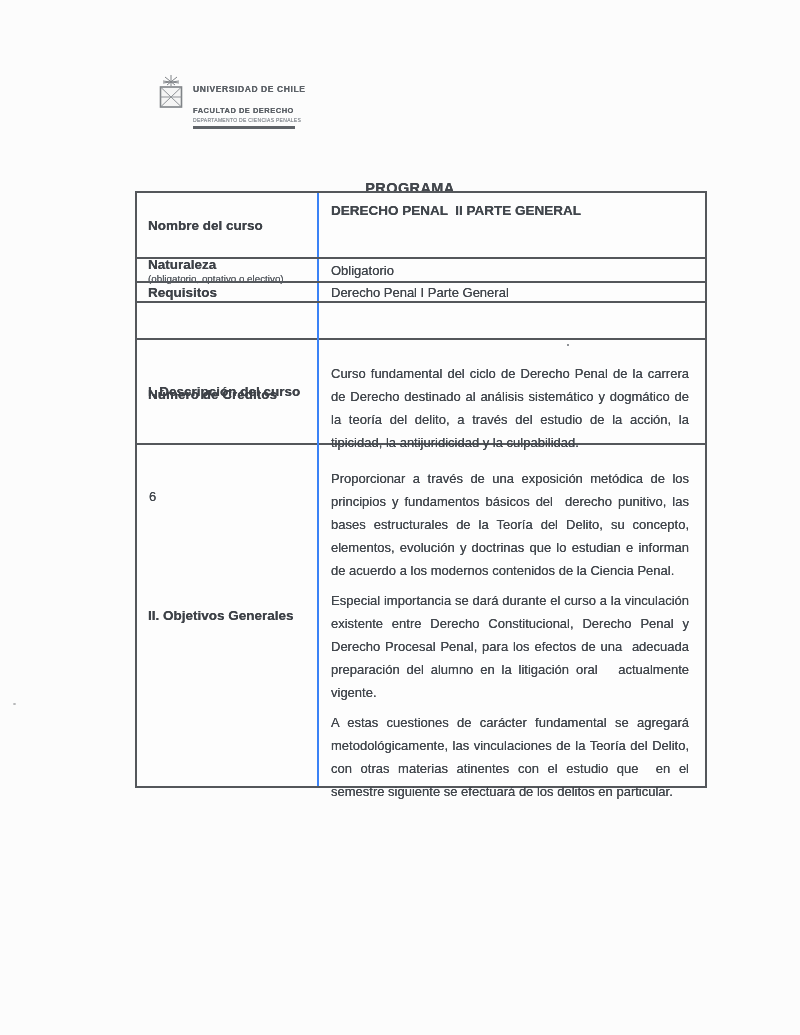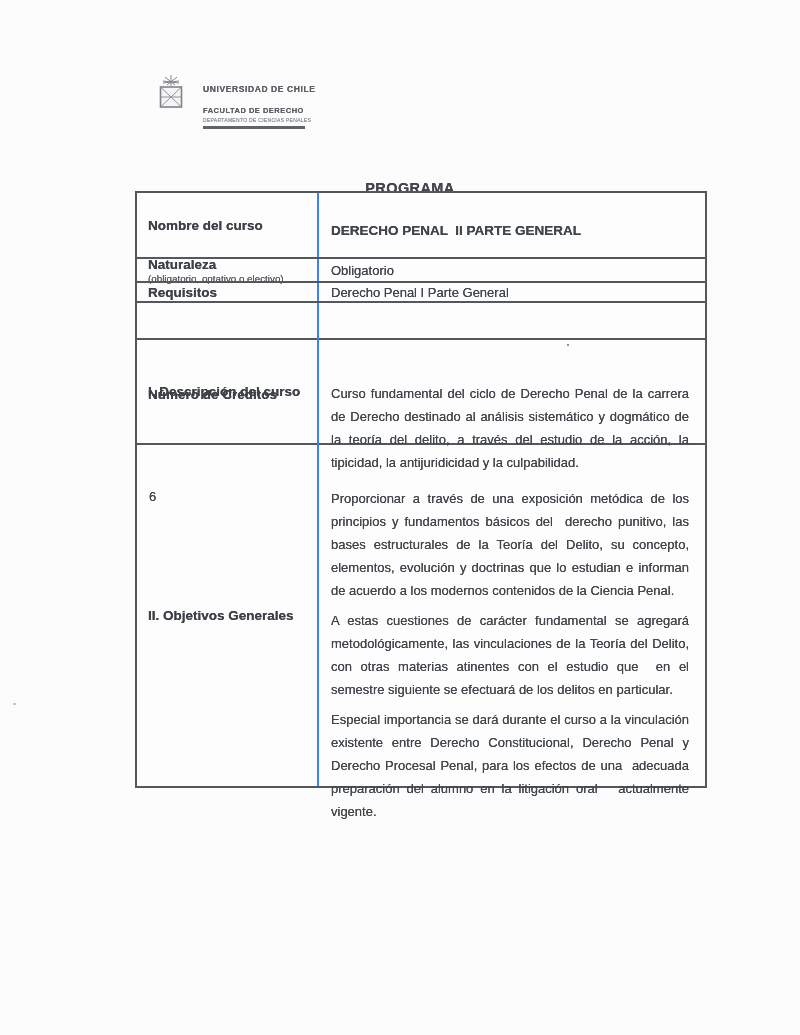--- a/index.html
+++ b/index.html
@@ -2,21 +2,21 @@
 <html><head>
 <meta charset="utf-8">
 <style>
   html,body{margin:0;padding:0;background:#d9d9d9;}
   .page{
     position:relative;width:800px;height:1035px;background:#fcfcfc;
     font-family:"Liberation Sans","DejaVu Sans",sans-serif;color:#41464c;
     overflow:hidden;text-shadow:0 0 0.4px currentColor;
   }
   
-  .logo{position:absolute;left:156px;top:74px;display:flex;align-items:flex-start;gap:17px;}
+  .logo{position:absolute;left:156px;top:74px;display:flex;align-items:flex-start;gap:7px;}
   .emblem{flex:0 0 auto;opacity:.85;}
   .logo-text{padding-top:10px;color:#5c6167;}
   .logo-line1{font-size:8.5px;font-weight:bold;letter-spacing:.6px;white-space:nowrap;}
   .logo-line2{font-size:7.5px;font-weight:bold;letter-spacing:.5px;margin-top:12px;white-space:nowrap;}
   .logo-line3{font-size:5px;letter-spacing:.3px;margin-top:2px;color:#8d9298;white-space:nowrap;}
   .logo-bar{width:102px;height:3px;background:#5f6368;margin-top:3px;}
   
   .doc-title{
     position:absolute;top:141px;left:330px;width:160px;text-align:center;
     font-weight:bold;font-size:14.5px;letter-spacing:.4px;color:#43474d;margin-top:39px;
@@ -32,21 +32,21 @@
     flex:0 0 182px;width:182px;box-sizing:border-box;border-right:2px solid #3b82f6;
     display:flex;flex-direction:column;justify-content:center;
     padding:4px 8px 4px 11px;
   }
   .cell-value{
     flex:1;box-sizing:border-box;display:flex;flex-direction:column;justify-content:center;
     padding:4px 16px 4px 12px;font-size:13px;
   }
   .label-main{font-weight:bold;font-size:13.5px;color:#3e4248;}
   .label-sub{font-size:9.8px;color:#565b61;margin-top:1px;white-space:nowrap;}
-  .v-top{justify-content:flex-start;margin-top:20px;}
+  .v-top{justify-content:flex-start;}
   .r1{height:64px;}
   .r2{height:24px;}
   .r3{height:20px;}
   .r4{height:37px;flex-direction:column;}
   .r5{height:105px;}
   .r6{height:343px;}
   .r1 .cell-value{padding-top:10px;font-weight:bold;font-size:13.5px;white-space:pre-wrap;}
   .para-cell{padding-top:22px;}
   .para-cell p{
     margin:0 0 7px 0;text-align:justify;line-height:23px;white-space:pre-wrap;
@@ -130,22 +130,22 @@
         <p>Curso fundamental del ciclo de Derecho Penal de la carrera de Derecho destinado al análisis sistemático y dogmático de la teoría del delito, a través del estudio de la acción, la tipicidad, la antijuridicidad y la culpabilidad.</p>
       </div>
     </div>
 
     <div class="row r6">
       <div class="cell-label">
         <span class="label-main">II. Objetivos Generales</span>
       </div>
       <div class="cell-value v-top para-cell">
         <p>Proporcionar a través de una exposición metódica de los principios y fundamentos básicos del  derecho punitivo, las bases estructurales de la Teoría del Delito, su concepto, elementos, evolución y doctrinas que lo estudian e informan de acuerdo a los modernos contenidos de la Ciencia Penal.</p>
+        <p>Especial importancia se dará durante el curso a la vinculación existente entre Derecho Constitucional, Derecho Penal y Derecho Procesal Penal, para los efectos de una  adecuada preparación del alumno en la litigación oral   actualmente vigente.</p>
         <p>A estas cuestiones de carácter fundamental se agregará metodológicamente, las vinculaciones de la Teoría del Delito, con otras materias atinentes con el estudio que  en el semestre siguiente se efectuará de los delitos en particular.</p>
-        <p>Especial importancia se dará durante el curso a la vinculación existente entre Derecho Constitucional, Derecho Penal y Derecho Procesal Penal, para los efectos de una  adecuada preparación del alumno en la litigación oral   actualmente vigente.</p>
       </div>
     </div>
 
   </div>
 
   <div class="speck speck-1"></div>
   <div class="speck speck-2"></div>
 
 </div>
 

